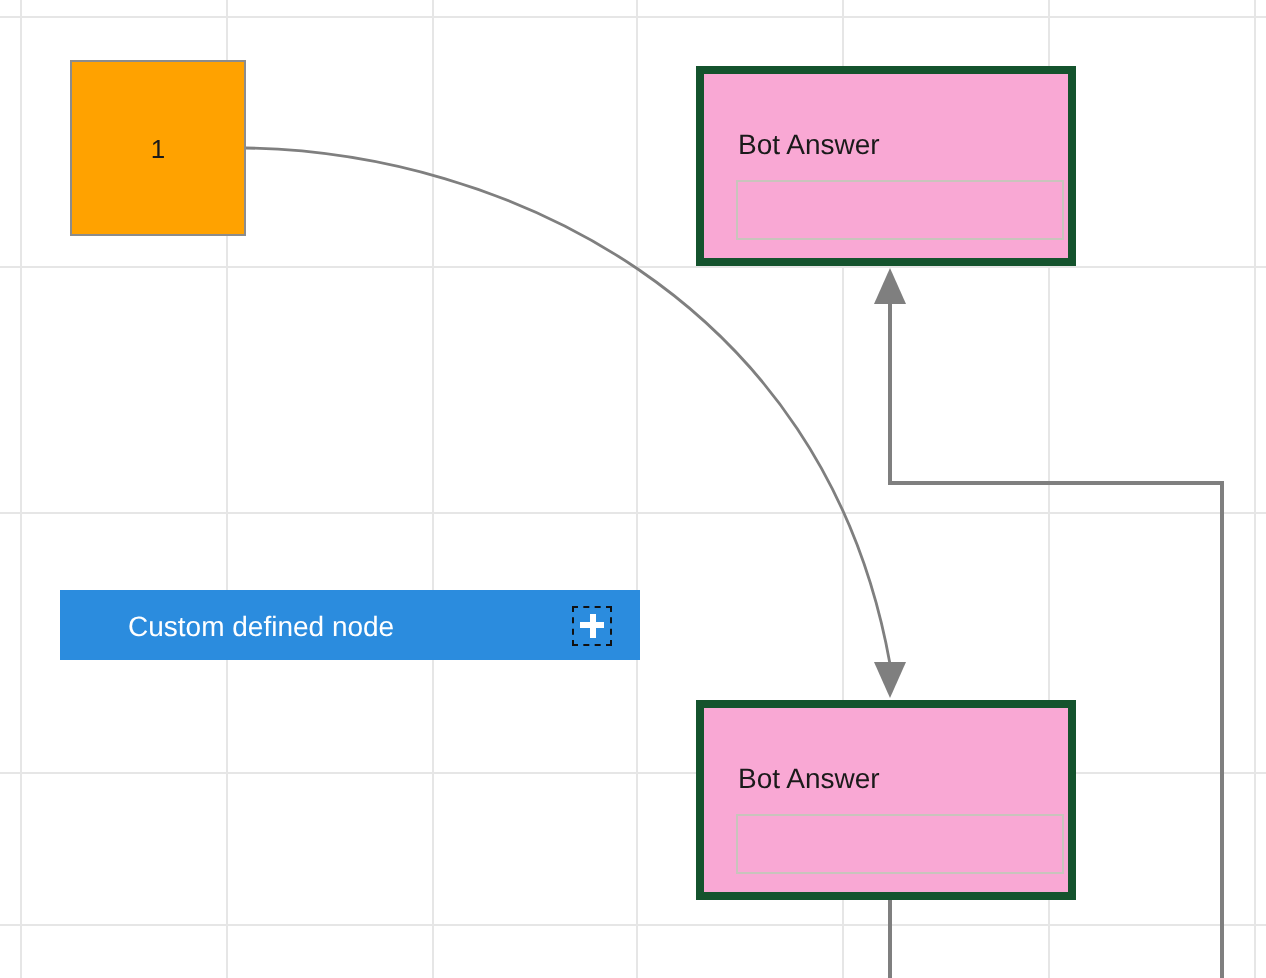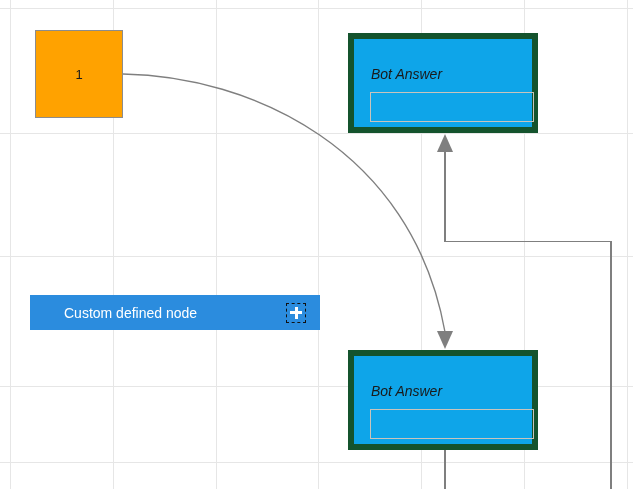--- a/index.html
+++ b/index.html
@@ -43,24 +43,23 @@
     align-items: center;
     justify-content: center;
   }
   .node-square .node-num {
     font-size: 13px;
     color: #1a1a1a;
     line-height: 1;
   }
 
   .node-bot {
-    background: #0ea5e9;
-    border: 6px solid #14532d;
+    background: #f9a8d4;
+    border: 4px solid #14532d;
     padding: 0;
-    font-style: italic;
   }
   .node-bot .bot-title {
     position: absolute;
     left: 17px;
     top: 28px;
     font-size: 14px;
     color: #1a1a1a;
     line-height: 1;
     white-space: nowrap;
   }

